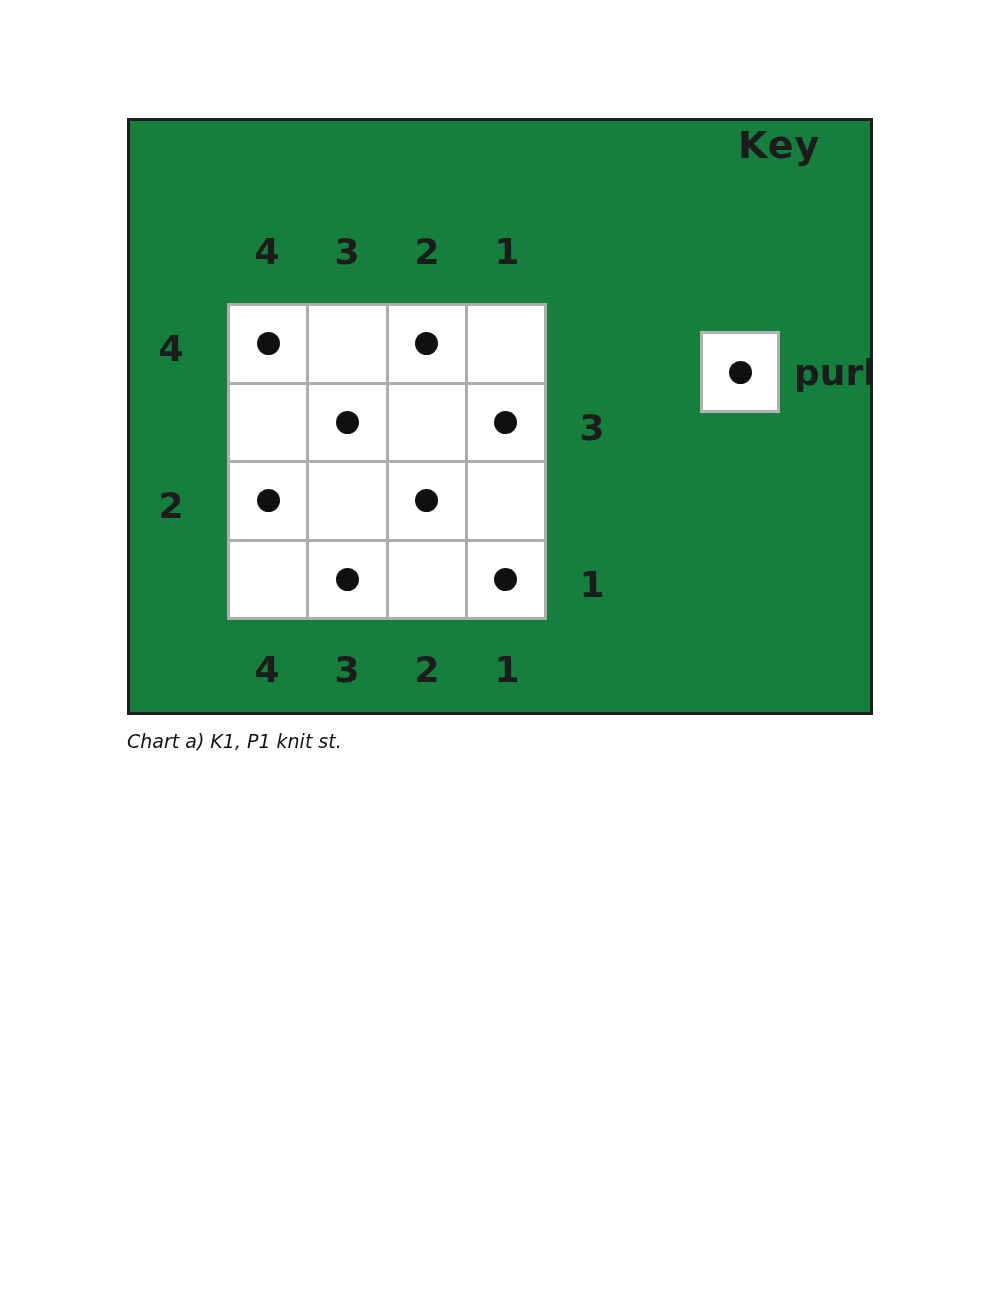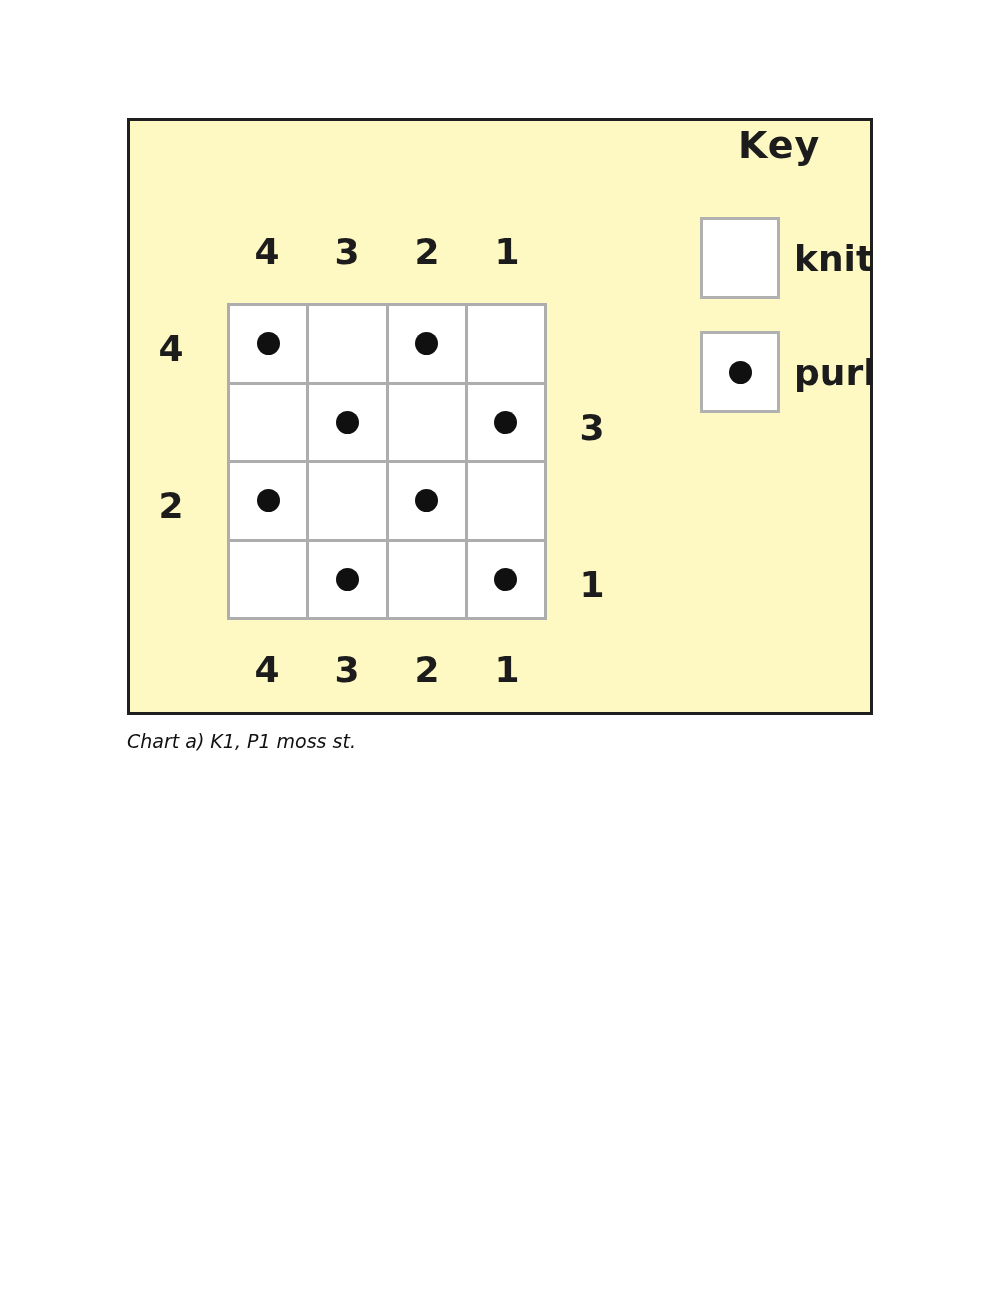--- a/index.html
+++ b/index.html
@@ -13,21 +13,21 @@
     color: #1c1c1c;
     overflow: hidden;
   }
   .frame {
     position: absolute;
     left: 127px;
     top: 118px;
     width: 746px;
     height: 597px;
     border: 3px solid #1f1f1f;
-    background: #fef9c3;
+    background: #15803d;
   }
   .key-title {
     position: absolute;
     left: 608px;
     top: 2px;
     font-size: 38px;
     font-weight: 600;
     letter-spacing: 1px;
   }
   .key-item {
@@ -112,24 +112,20 @@
     color: #111111;
   }
 </style>
 </head>
 <body>
 
 <div class="frame">
 
   <div class="key-title">Key</div>
 
-  <div class="key-item knit">
-    <div class="key-square"></div>
-    <div class="key-label">knit</div>
-  </div>
 
   <div class="key-item purl">
     <div class="key-square">
       <span class="dot"></span>
     </div>
     <div class="key-label">purl</div>
   </div>
 
   <div class="col-labels top">
       <span class="num">4</span>
@@ -179,13 +175,13 @@
       <span class="num">2</span>
       <span class="num">1</span>
     </div>
 
 <span class="num row-label" style="left: 41px; top: 227px;">4</span>
     <span class="num row-label" style="left: 462px; top: 305.5px;">3</span>
     <span class="num row-label" style="left: 41px; top: 384px;">2</span>
     <span class="num row-label" style="left: 462px; top: 462.5px;">1</span>
   </div>
 
-<div class="caption">Chart a) K1, P1 moss st.</div>
+<div class="caption">Chart a) K1, P1 knit st.</div>
 
 </body></html>

